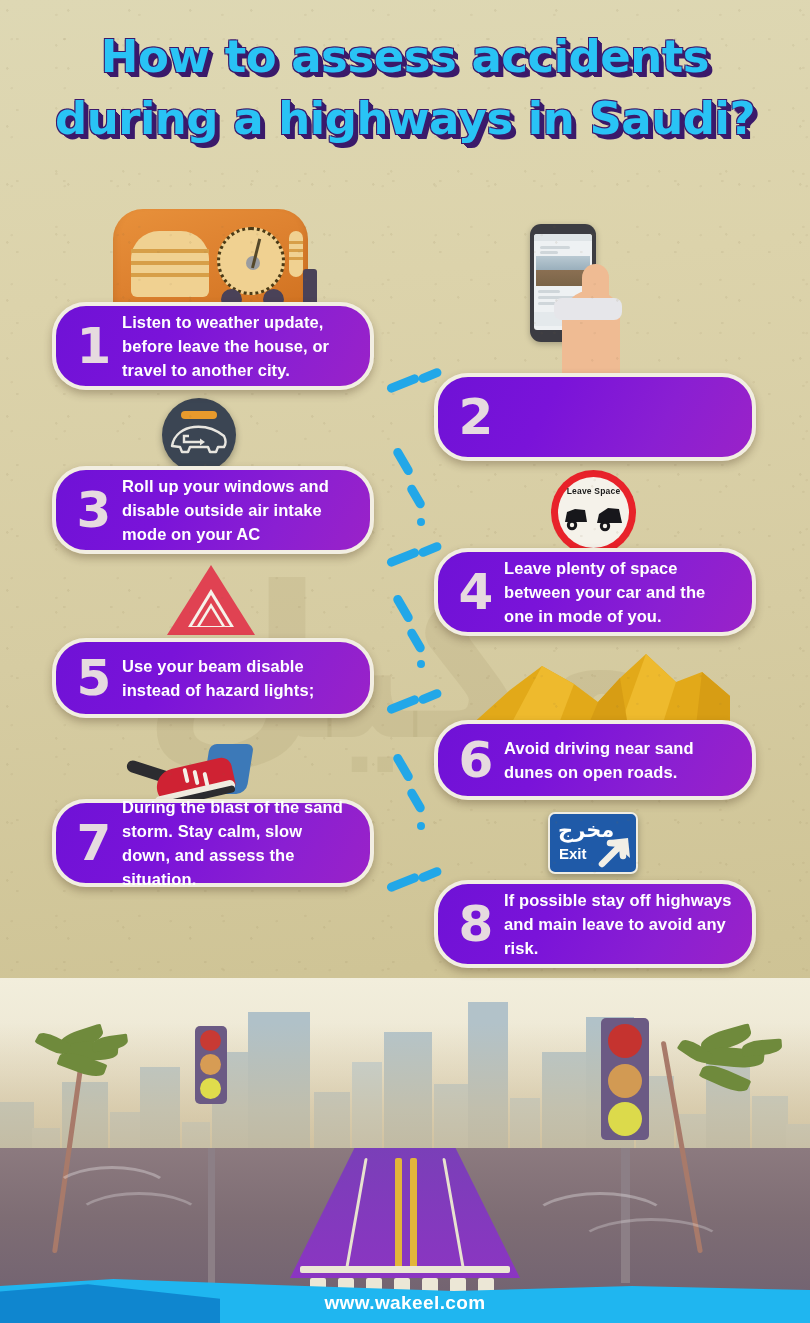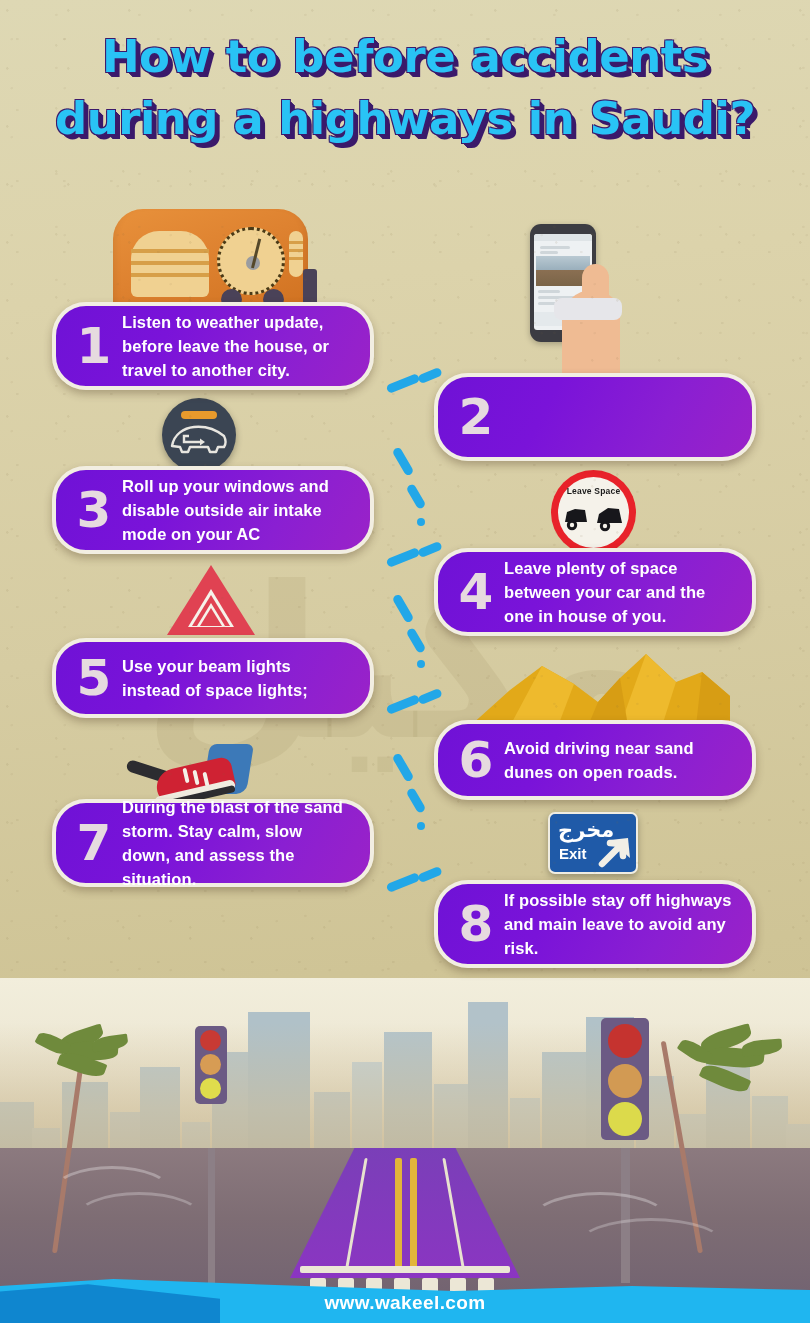--- a/index.html
+++ b/index.html
@@ -260,21 +260,21 @@
   }
 </style>
 </head>
 <body>
 
 <div id="poster">
 
   <div class="watermark">وكيل</div>
 
   <div class="title-wrap">
-    <div class="title-line">How to before accidents</div>
+    <div class="title-line">How to assess accidents</div>
     <div class="title-line">during a highways in Saudi?</div>
   </div>
 
   <div class="icon" style="left:113px; top:209px; width:210px; height:115px;">
     <div class="radio-body">
       <div class="radio-grill">
         <i style="top:18px"></i>
           <i style="top:30px"></i>
           <i style="top:42px"></i>
       </div>
@@ -409,26 +409,26 @@
     <div class="num">2</div>
   </div>
 
   <div class="card left" style="top:466px; height:88px;">
     <div class="num">3</div>
     <div class="txt">Roll up your windows and disable outside air intake mode on your AC</div>
   </div>
 
   <div class="card right" style="top:548px; height:88px;">
     <div class="num">4</div>
-    <div class="txt">Leave plenty of space between your car and the one in house of you.</div>
+    <div class="txt">Leave plenty of space between your car and the one in mode of you.</div>
   </div>
 
   <div class="card left" style="top:638px; height:80px;">
     <div class="num">5</div>
-    <div class="txt">Use your beam lights instead of space lights;</div>
+    <div class="txt">Use your beam disable instead of hazard lights;</div>
   </div>
 
   <div class="card right" style="top:720px; height:80px;">
     <div class="num">6</div>
     <div class="txt">Avoid driving near sand dunes on open roads.</div>
   </div>
 
   <div class="card left" style="top:799px; height:88px;">
     <div class="num">7</div>
     <div class="txt">During the blast of the sand storm. Stay calm, slow down, and assess the situation.</div>

